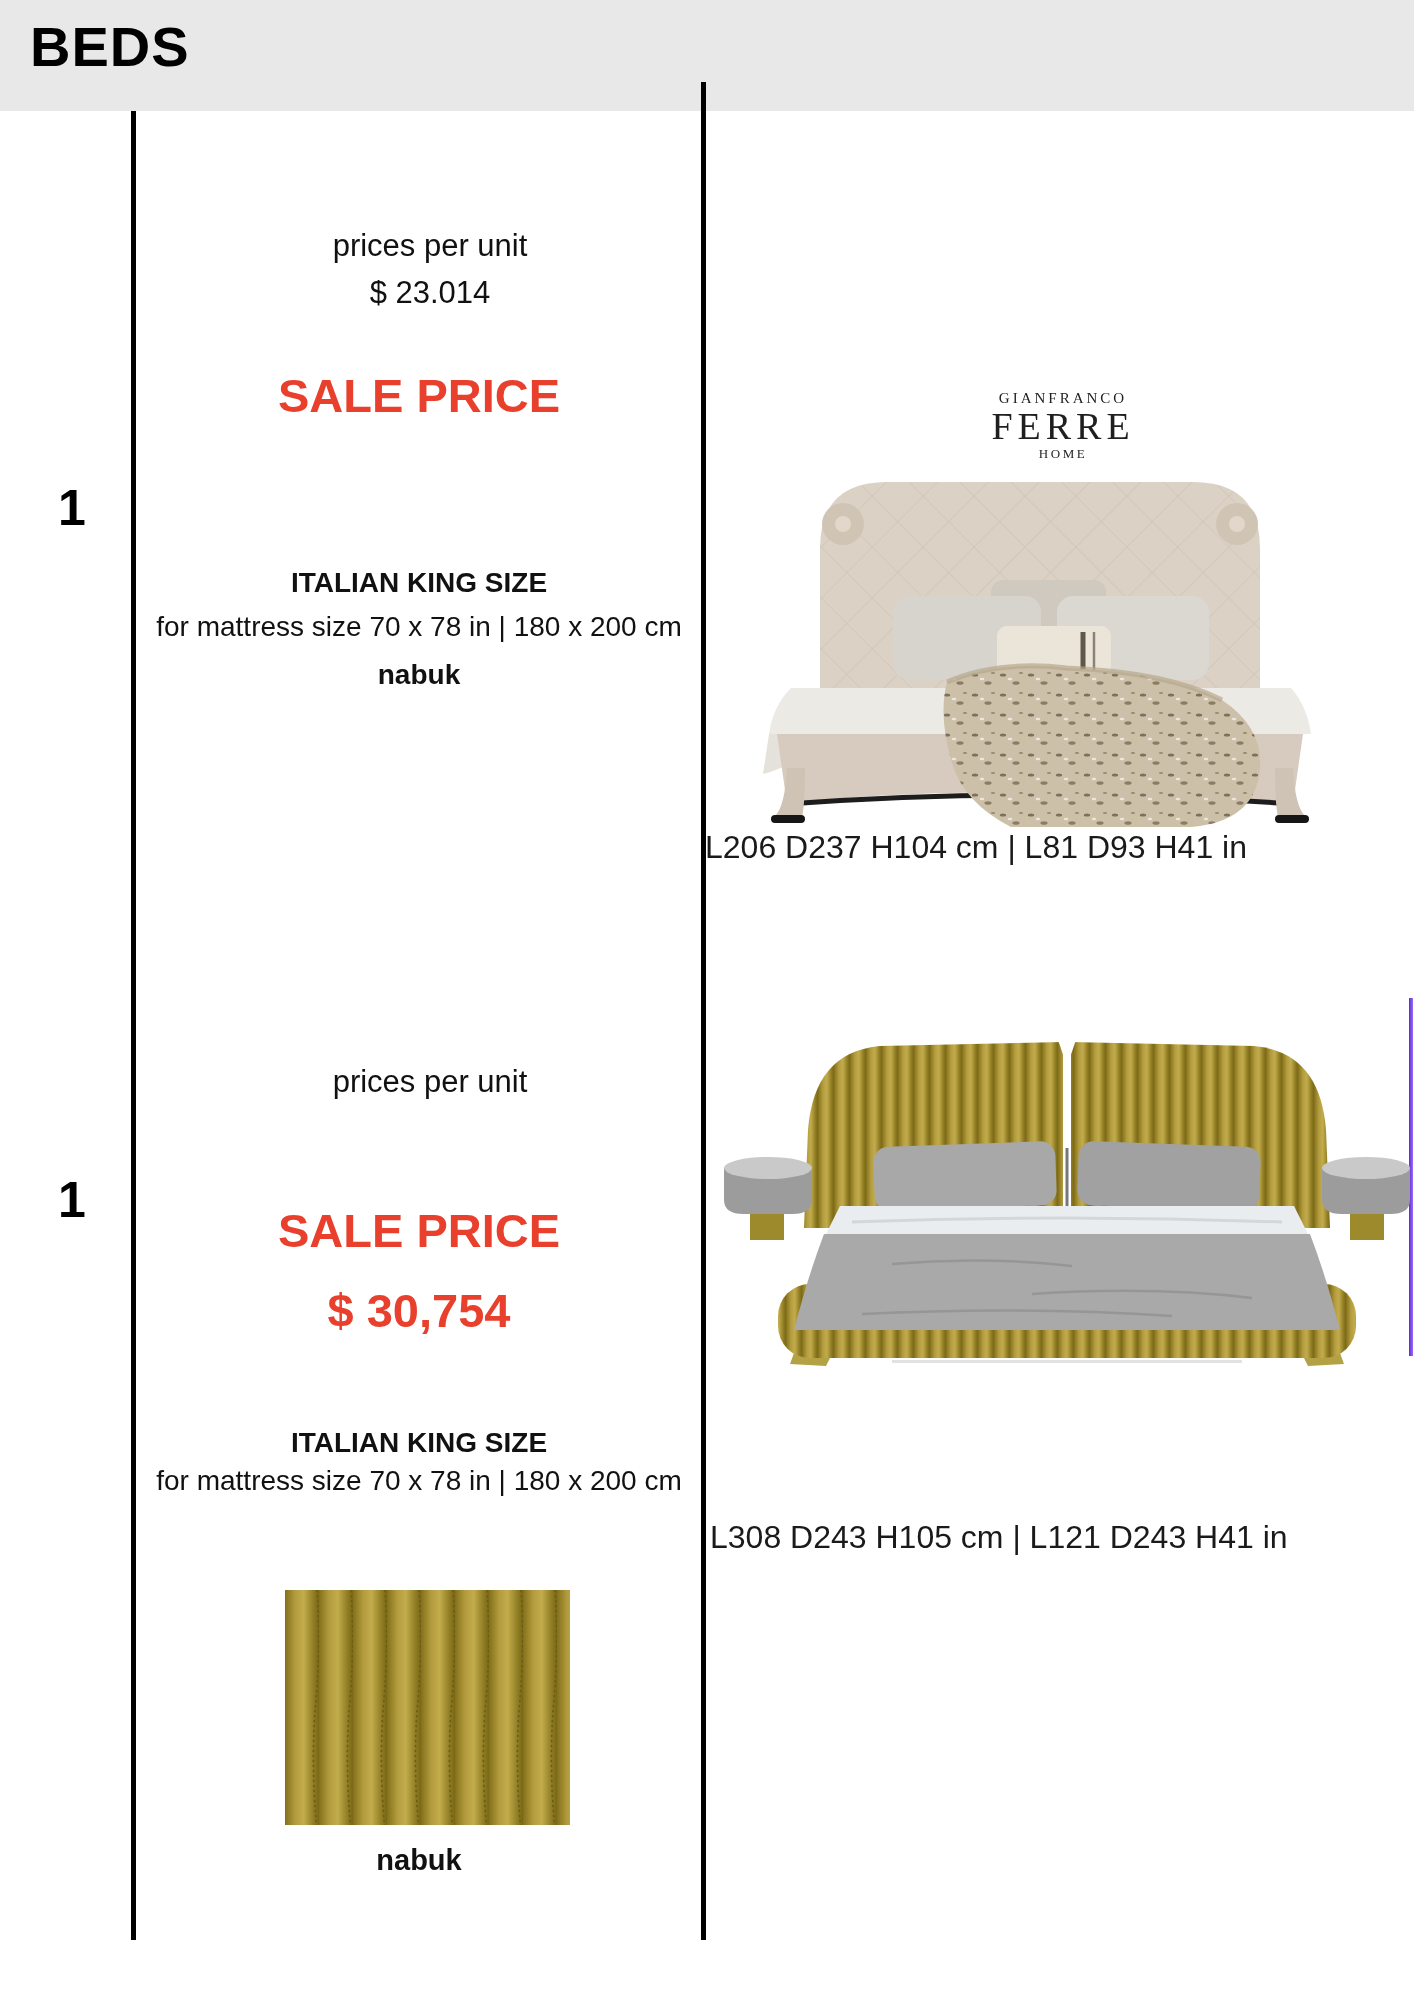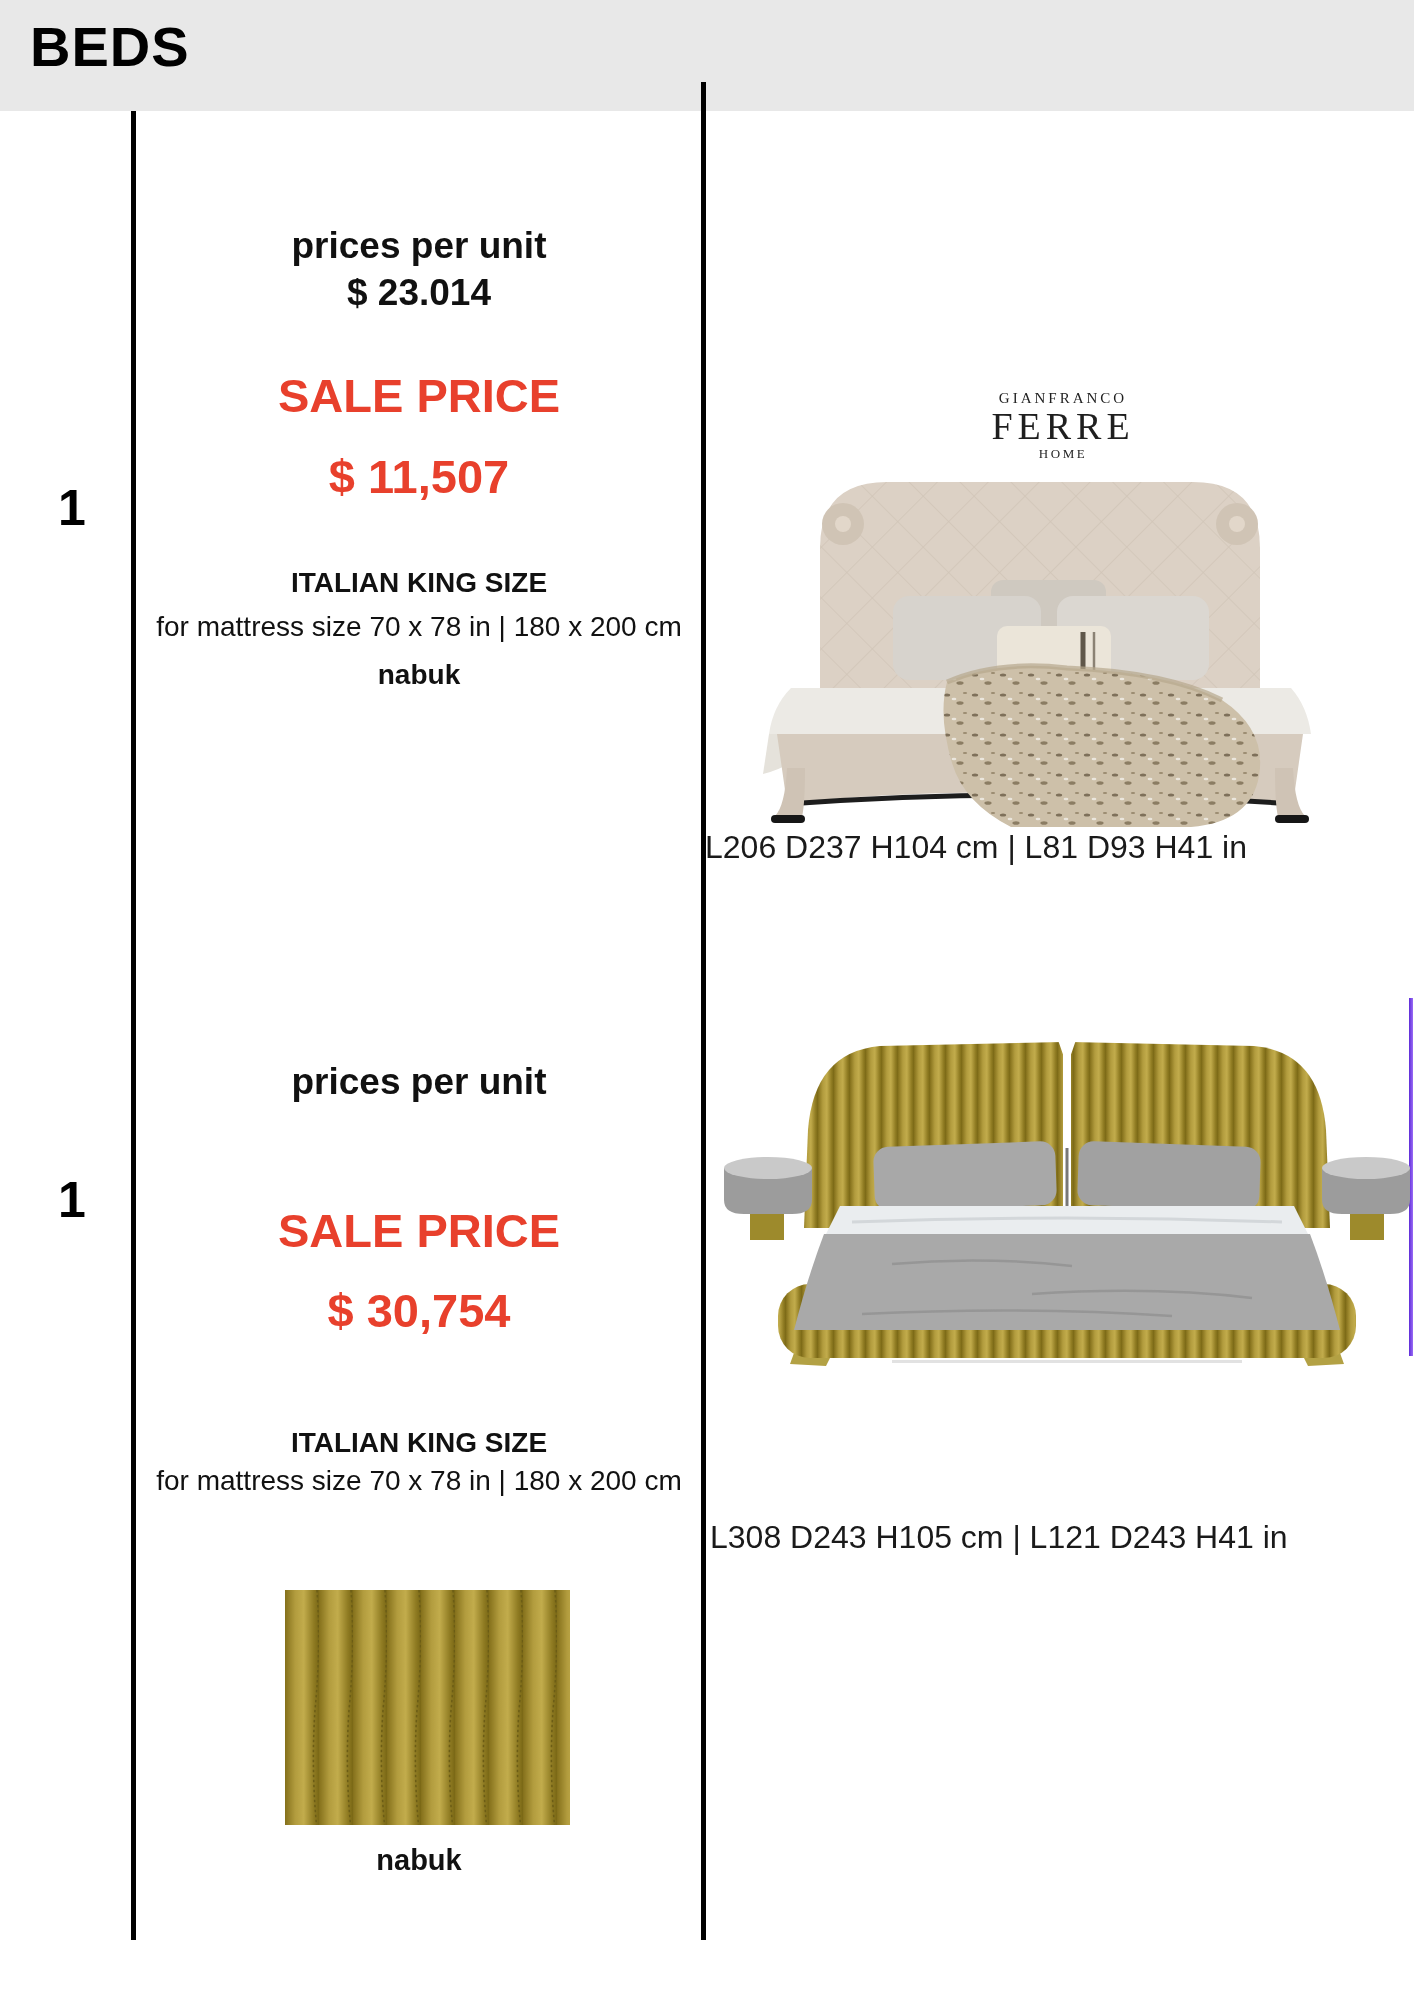--- a/index.html
+++ b/index.html
@@ -13,21 +13,21 @@
   .v1{left:131px;top:111px;height:1889px;}
   .v2{left:701px;top:82px;height:1918px;}
   .pline{position:absolute;left:1409px;top:998px;width:4px;height:358px;
          background:linear-gradient(90deg,#5d2bd8,#9a6cf5);}
   
   .qty{position:absolute;left:40px;width:64px;text-align:center;
        font-size:50px;font-weight:700;line-height:56px;color:#000;}
   .q1{top:480px;} .q2{top:1172px;}
   
   .t{position:absolute;left:137px;width:564px;text-align:center;color:#111;}
-  .f31b{font-size:37px;font-weight:700;line-height:37px;}
+  .f31b{font-size:31px;font-weight:400;line-height:37px;padding-left:11px;}
   .f47r{font-size:47px;font-weight:800;line-height:57px;color:#e8402c;}
   .f28b{font-size:28px;font-weight:700;line-height:34px;}
   .f28 {font-size:28px;font-weight:400;line-height:34px;white-space:nowrap;}
   .f29b{font-size:29px;font-weight:700;line-height:36px;}
   .y-label1{top:227px;} .y-unit1{top:274px;}
   .y-slabel1{top:367px;} .y-sprice1{top:448px;}
   .y-title1{top:566px;} .y-sub1{top:610px;} .y-mat1{top:658px;}
   .y-label2{top:1063px;} .y-unit2{top:1114px;}
   .y-slabel2{top:1202px;} .y-sprice2{top:1282px;}
   .y-title2{top:1426px;} .y-sub2{top:1464px;} .y-mat2{top:1842px;}
@@ -58,21 +58,20 @@
   <div class="vline v1"></div>
   <div class="vline v2"></div>
   <div class="pline"></div>
 
   <div class="qty q1">1</div>
   <div class="qty q2">1</div>
 
   <div class="t f31b y-label1">prices per unit</div>
   <div class="t f31b y-unit1">$ 23.014</div>
   <div class="t f47r y-slabel1" style="color: rgb(232, 64, 44);">SALE PRICE</div>
-  <div class="t f47r y-sprice1" style="color: rgb(232, 64, 44);">$ 11,507</div>
   <div class="t f28b y-title1">ITALIAN KING SIZE</div>
   <div class="t f28  y-sub1">for mattress size 70 x 78 in | 180 x 200 cm</div>
   <div class="t f28b y-mat1">nabuk</div>
 
   <div class="brand">
     <div class="l1">GIANFRANCO</div>
     <div class="l2">FERRE</div>
     <div class="l3">HOME</div>
   </div>
 

